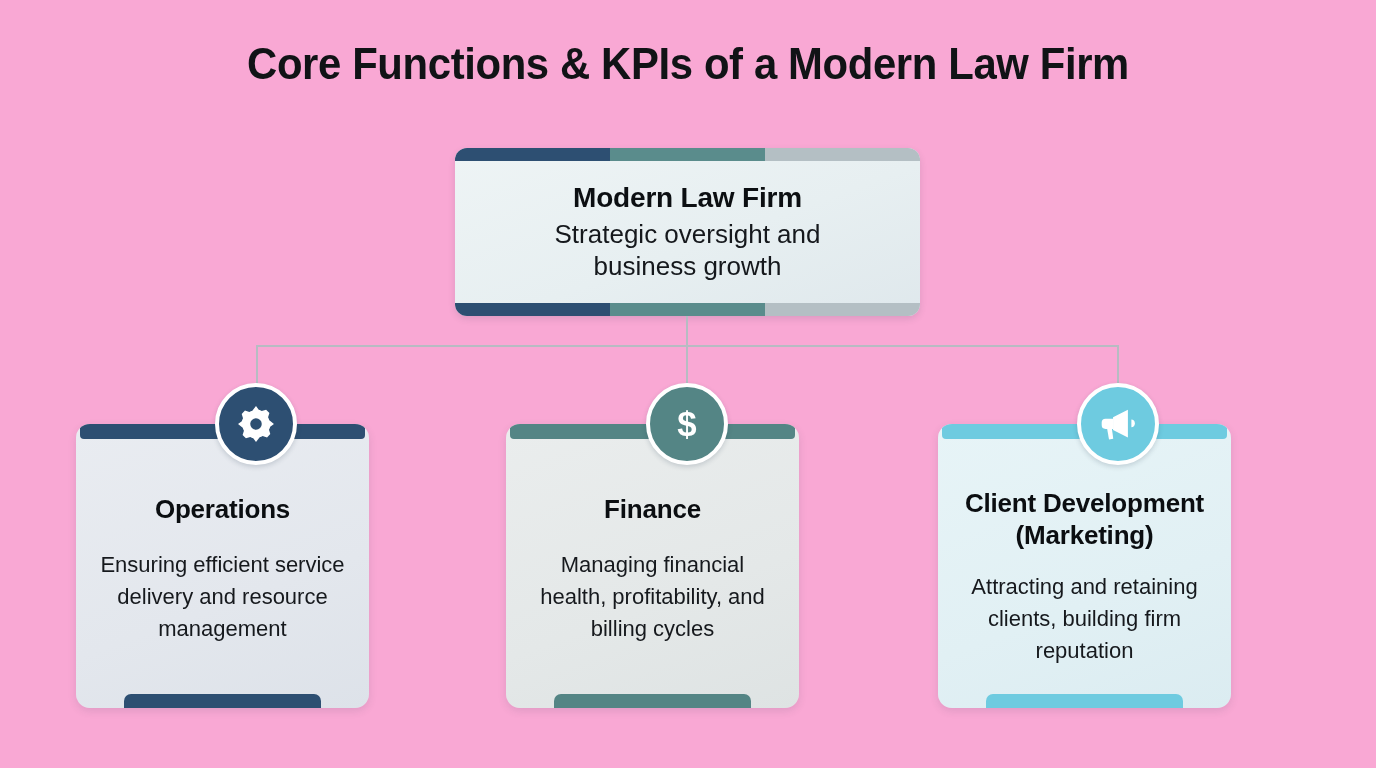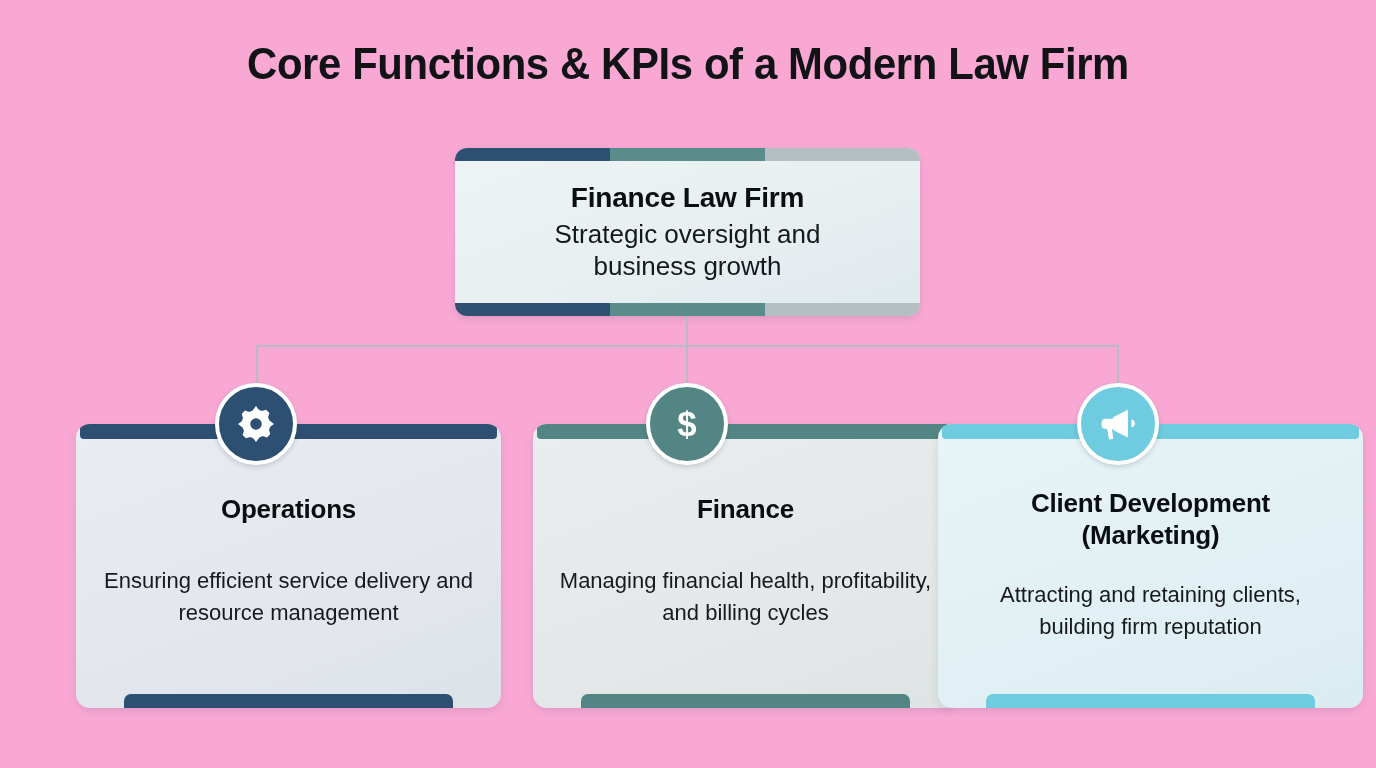--- a/index.html
+++ b/index.html
@@ -95,21 +95,21 @@
     position: absolute;
     background: #b6bcc2;
   }
   .conn.v { width: 2px; }
   .conn.h { height: 2px; }
 
   
   .card {
     position: absolute;
     top: 424px;
-    width: 425px;
+    width: 293px;
     height: 284px;
     border-radius: 14px;
     box-shadow: 0 3px 8px rgba(40,60,80,0.12);
     overflow: hidden;
   }
   .card-topbar {
     position: absolute;
     left: 4px;
     right: 4px;
     top: 0;
@@ -130,21 +130,21 @@
   }
   .card-title {
     font-size: 26px;
     font-weight: bold;
     color: #0b0e11;
     text-align: center;
     line-height: 32px;
     letter-spacing: -0.2px;
   }
   .card-desc {
-    margin-top: 40px;
+    margin-top: 24px;
     font-size: 22px;
     line-height: 32px;
     color: #16191d;
     text-align: center;
   }
   .card-kpi-bar {
     position: absolute;
     left: 48px;
     right: 48px;
     bottom: 0;
@@ -176,21 +176,21 @@
 
   <div class="page-title">Core Functions &amp; KPIs of a Modern Law Firm</div>
 
   <div class="root-card">
     <div class="seg-bar top">
       <div class="seg" style="background:#2d4f72;"></div>
       <div class="seg" style="background:#5a8c8c;"></div>
       <div class="seg" style="background:#b4bfc4;"></div>
     </div>
     <div class="root-body">
-      <div class="root-title">Finance Law Firm</div>
+      <div class="root-title">Modern Law Firm</div>
       <div class="root-desc">Strategic oversight and business growth</div>
     </div>
     <div class="seg-bar bottom">
       <div class="seg" style="background:#2d4f72;"></div>
       <div class="seg" style="background:#5a8c8c;"></div>
       <div class="seg" style="background:#b4bfc4;"></div>
     </div>
   </div>
 
   <div class="conn v" style="left:686px; top:316px; height:30px;"></div>
@@ -201,32 +201,32 @@
 
   <div class="card" style="left:76px; background:linear-gradient(160deg,#e9ecf1 0%,#e3e7ed 60%,#dde2e9 100%);">
     <div class="card-topbar" style="background:#2d4f72;"></div>
     <div class="card-inner">
       <div class="card-title">Operations</div>
       <div class="card-desc">Ensuring efficient service delivery and resource management</div>
     </div>
     <div class="card-kpi-bar" style="background:#2d4f72;"></div>
   </div>
 
-  <div class="card" style="left:533px; background:linear-gradient(160deg,#eaeded 0%,#e4e8e8 60%,#dee3e3 100%);">
+  <div class="card" style="left:506px; background:linear-gradient(160deg,#eaeded 0%,#e4e8e8 60%,#dee3e3 100%);">
     <div class="card-topbar" style="background:#548585;"></div>
     <div class="card-inner">
       <div class="card-title">Finance</div>
       <div class="card-desc">Managing financial health, profitability, and billing cycles</div>
     </div>
     <div class="card-kpi-bar" style="background:#548585;"></div>
   </div>
 
   <div class="card" style="left:938px; background:linear-gradient(160deg,#e7f4f7 0%,#e1f0f4 60%,#dbecf1 100%);">
     <div class="card-topbar" style="background:#6ecbe0;"></div>
-    <div class="card-inner" style="padding-top:48px;gap:8px;">
+    <div class="card-inner" style="padding-top:48px;">
       <div class="card-title" style="max-width:310px;">Client Development (Marketing)</div>
       <div class="card-desc" style="margin-top:20px;">Attracting and retaining clients, building firm reputation</div>
     </div>
     <div class="card-kpi-bar" style="background:#6ecbe0;"></div>
   </div>
 
   <div class="icon-badge" style="left:215px; background:#2d4f72;">
     <svg width="44" height="44" viewBox="0 0 24 24">
       <path fill="#ffffff" d="M12 2.2l1.5 2.05a7.9 7.9 0 0 1 1.62.67l2.4-.72 1.78 1.78-.72 2.4c.3.5.52 1.05.67 1.62L21.8 12l-2.05 1.5c-.15.57-.37 1.12-.67 1.62l.72 2.4-1.78 1.78-2.4-.72c-.5.3-1.05.52-1.62.67L12 21.8l-1.5-2.05a7.9 7.9 0 0 1-1.62-.67l-2.4.72-1.78-1.78.72-2.4a7.9 7.9 0 0 1-.67-1.62L2.2 12l2.05-1.5c.15-.57.37-1.12.67-1.62l-.72-2.4 1.78-1.78 2.4.72c.5-.3 1.05-.52 1.62-.67L12 2.2z"></path>
       <circle cx="12" cy="12" r="3.15" fill="#2d4f72"></circle>

